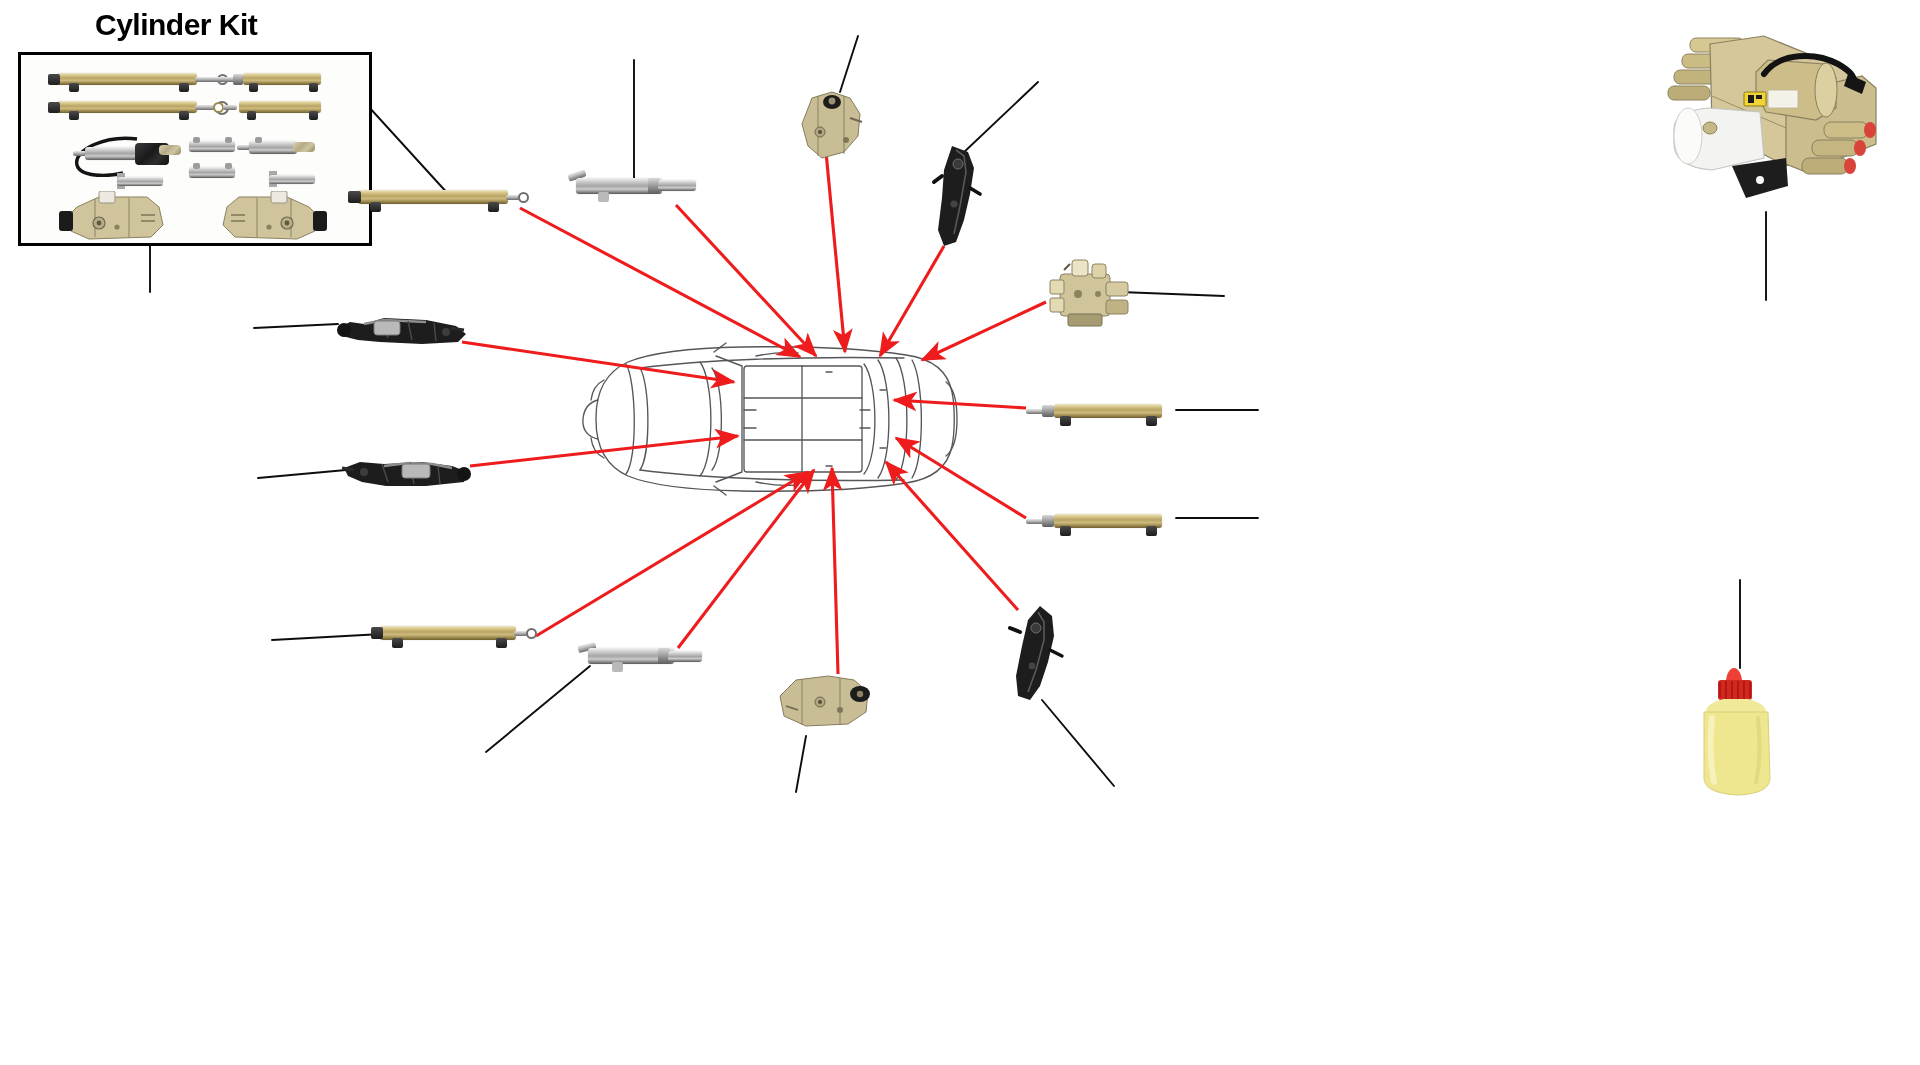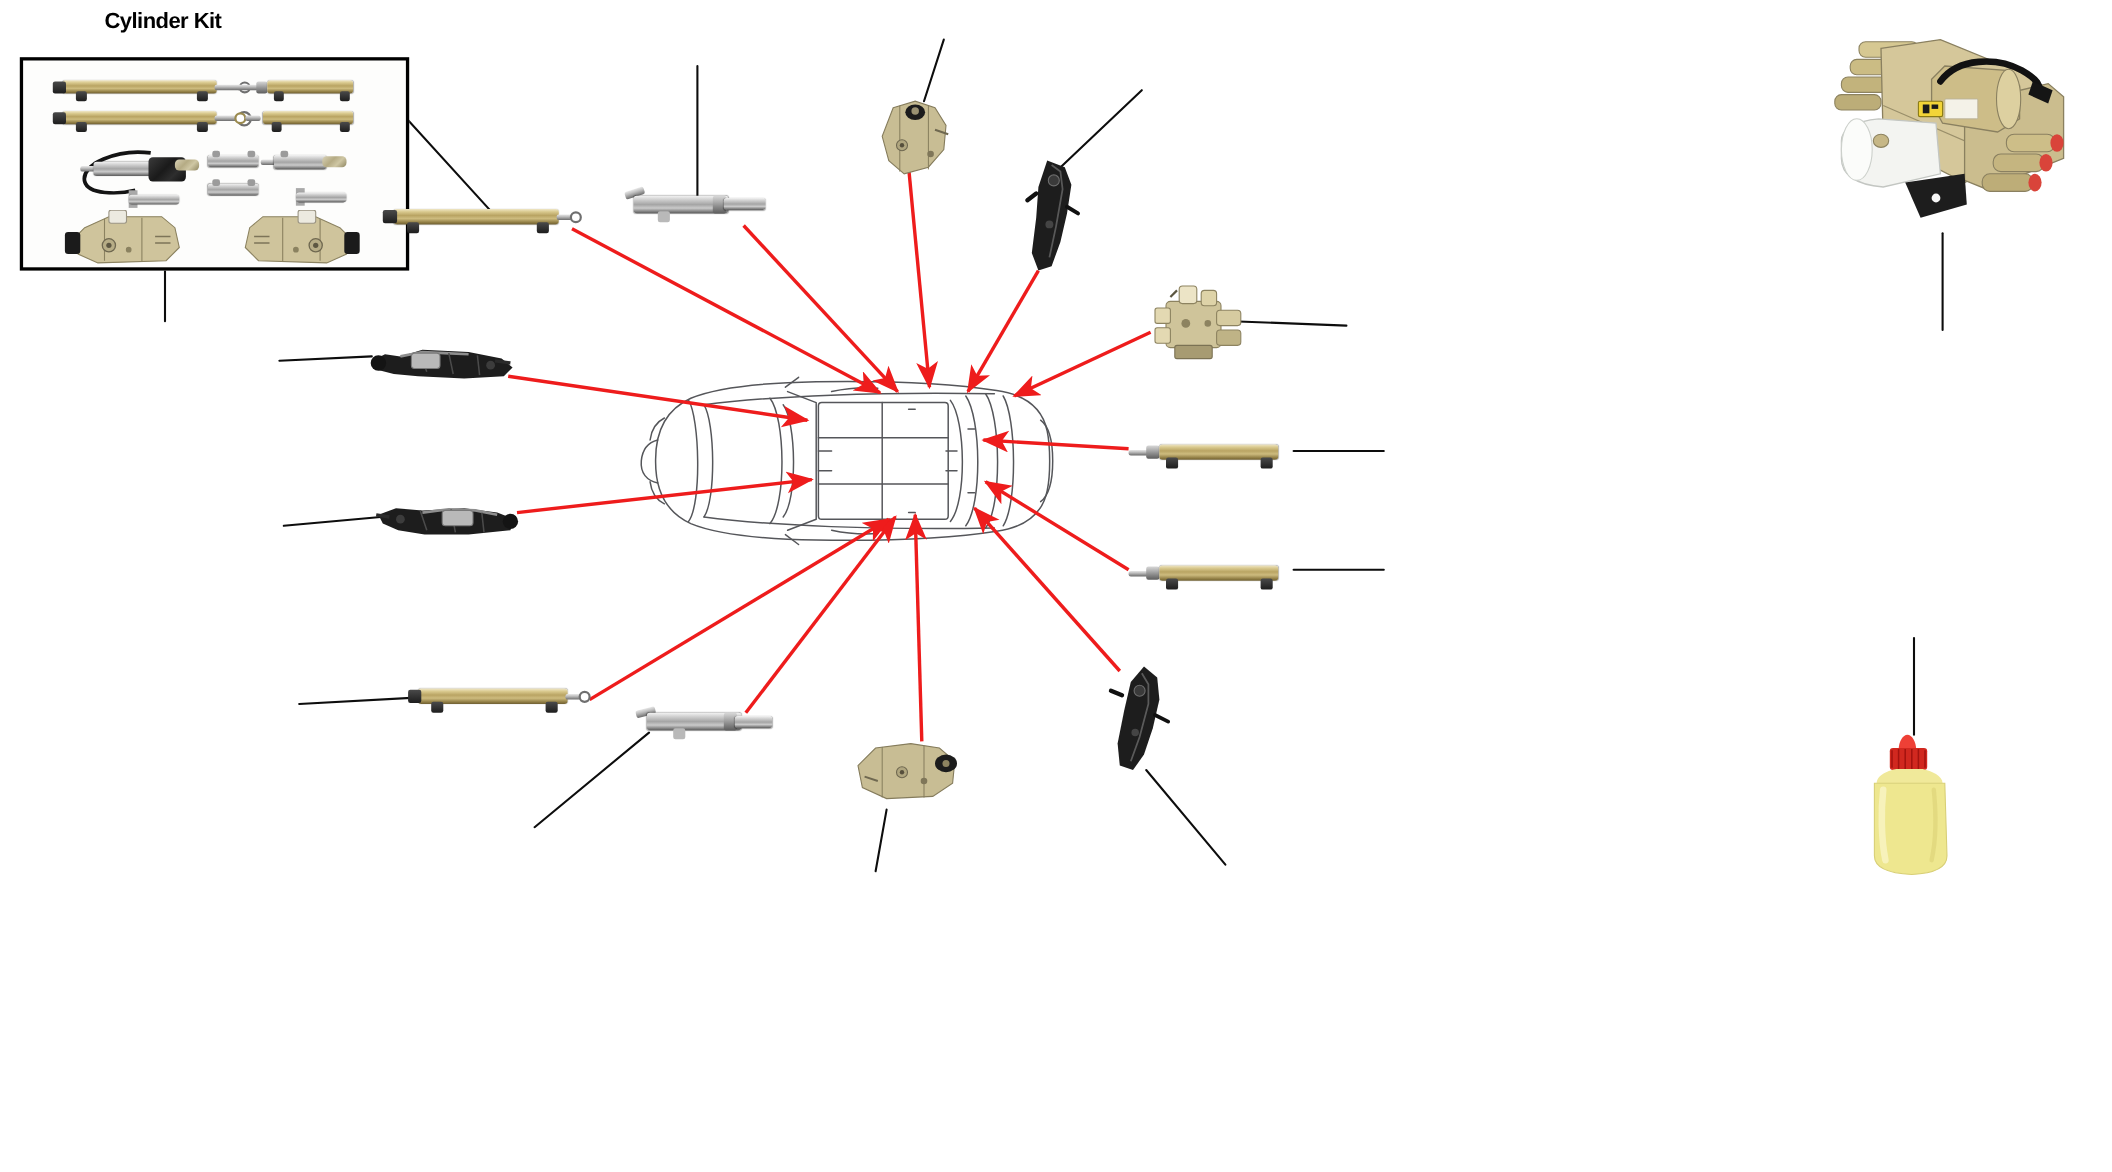--- a/index.html
+++ b/index.html
@@ -21,21 +21,21 @@
     left: 0; top: 0;
     width: 1920px;
     height: 1065px;
   }
 
   
   .kit-title {
     position: absolute;
     left: 95px;
     top: 8px;
-    font-size: 20px;
+    font-size: 30px;
     font-weight: bold;
     color: #000000;
     letter-spacing: -0.5px;
     white-space: nowrap;
   }
   .kit-box {
     position: absolute;
     left: 18px;
     top: 52px;
     width: 354px;

